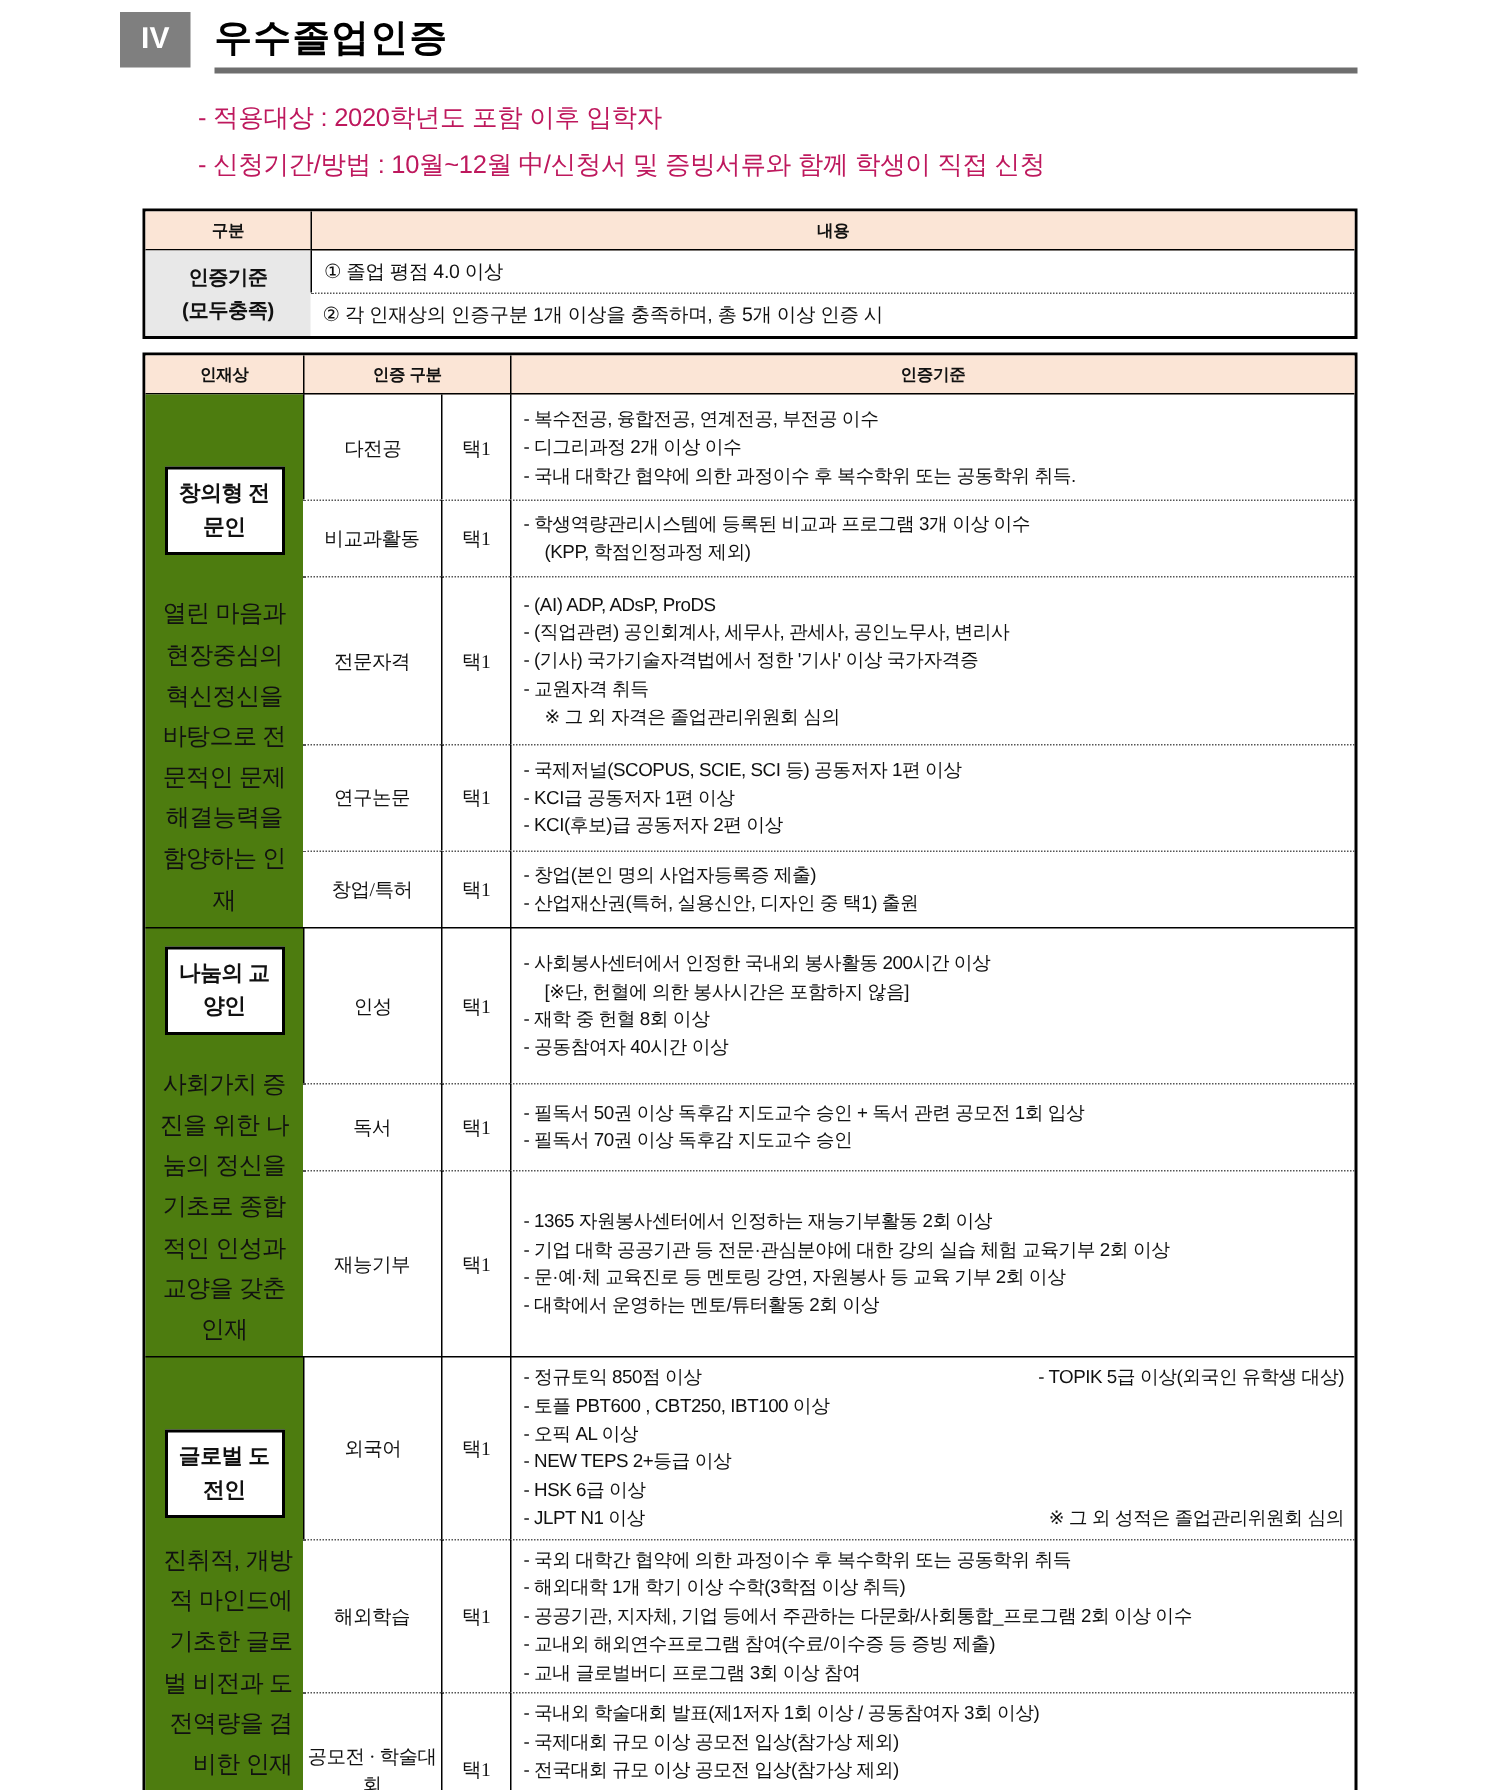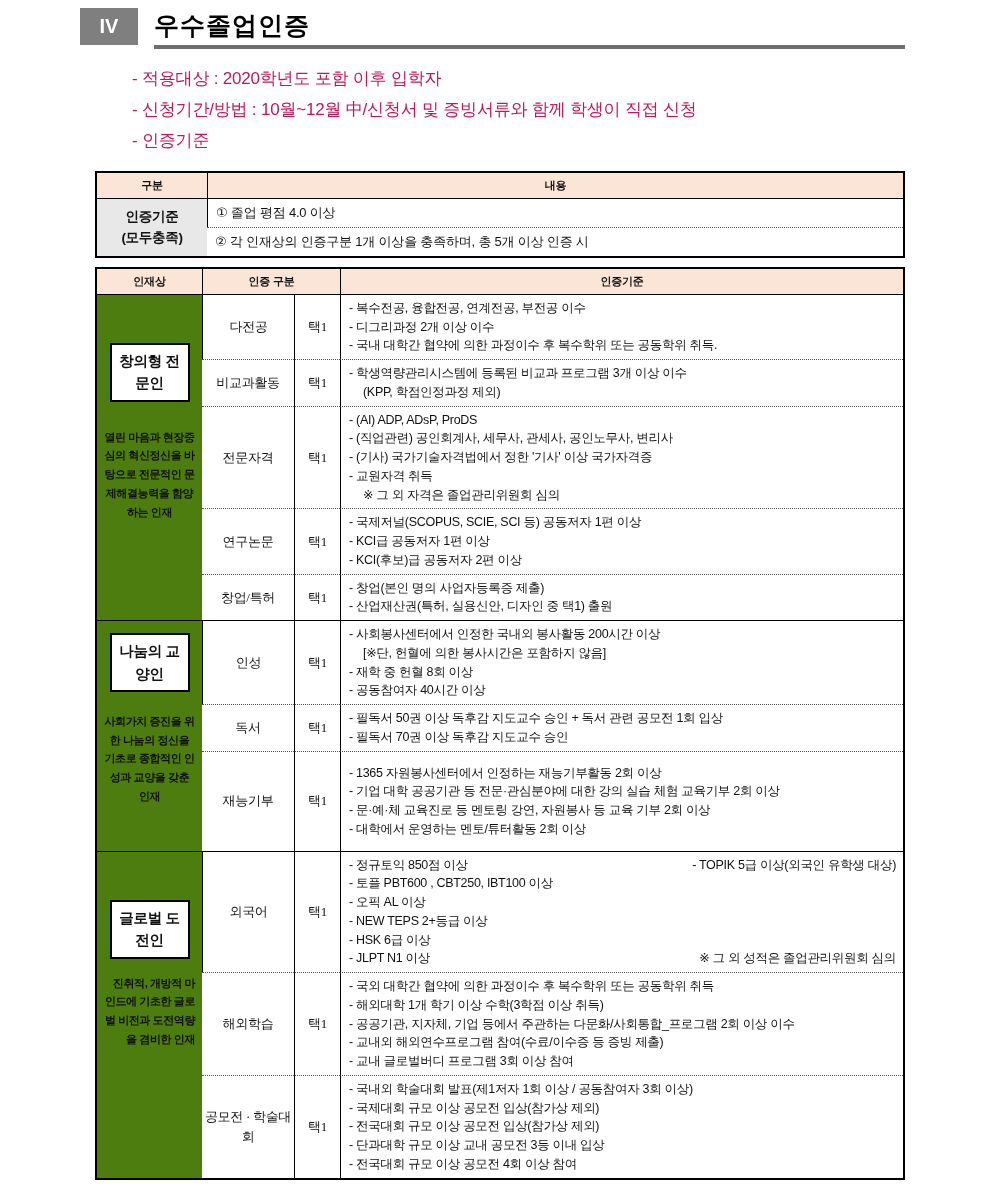--- a/index.html
+++ b/index.html
@@ -1,21 +1,21 @@
 <!DOCTYPE html>
 <html lang="ko"><head>
 <meta charset="utf-8">
 <style>
   html,body{margin:0;padding:0;background:#ffffff;}
   body{width:992px;font-family:"Liberation Sans","DejaVu Sans",sans-serif;color:#111;}
   .page{width:992px;box-sizing:border-box;padding:8px 87px 0 95px;}
 
   
   .doc-header{display:flex;align-items:flex-start;gap:16px;margin-left:-15px;margin-bottom:12px;}
-  .section-badge{width:58px;height:37px;background:#7f7f7f;color:#fff;font-weight:bold;
+  .section-badge{width:47px;height:37px;background:#7f7f7f;color:#fff;font-weight:bold;
     font-size:20px;display:flex;align-items:center;justify-content:center;flex:0 0 auto;}
   .title-block{flex:1;padding-top:1px;}
   .page-title{margin:0;font-size:25px;font-weight:900;letter-spacing:1px;color:#000;line-height:1.3;}
   .title-underline{height:4px;background:#6e6e6e;margin-top:3px;}
 
   
   .intro{margin:14px 0 14px -7px;}
   .intro-line{font-size:17px;line-height:1.85;color:#be185d;letter-spacing:-0.2px;margin-left:44px;}
 
   
@@ -33,21 +33,21 @@
     font-weight:bold;font-size:13.5px;line-height:1.6;padding:3px 2px;letter-spacing:-0.3px;}
   .content-cell{font-size:13px;padding:5px 8px;letter-spacing:-0.2px;}
 
   
   .talent-cell{background:#4d7c0f;text-align:center;vertical-align:top;padding:4px;}
   .talent-cell.g0{padding-top:48px;}
   .talent-cell.g1{padding-top:12px;}
   .talent-cell.g2{padding-top:48px;}
   .talent-box{display:inline-block;background:#fff;border:2px solid #000;width:64px;
     padding:5px 6px;font-weight:bold;font-size:14.5px;line-height:1.55;letter-spacing:-0.3px;}
-  .talent-desc{font-weight:bold;font-size:11px;line-height:1.7;padding:0 3px;letter-spacing:-0.4px;}
+  .talent-desc{font-weight:normal;font-size:16px;line-height:1.7;padding:0 3px;letter-spacing:-0.4px;}
   .talent-cell.g0 .talent-desc{margin-top:26px;}
   .talent-cell.g1 .talent-desc{margin-top:20px;}
   .talent-cell.g2 .talent-desc{margin-top:15px;text-align:right;}
   .name-cell,.sel-cell{text-align:center;vertical-align:middle;font-size:13px;
     padding:2px 1px;letter-spacing:-0.3px;line-height:1.5;font-family:Liberation Serif, serif;}
   .crit-cell{font-size:12.5px;line-height:1.5;padding:4px 4px 4px 8px;
     vertical-align:middle;letter-spacing:-0.3px;}
   .crit-cell.tall{padding-top:12px;padding-bottom:12px;}
   .line{display:flex;justify-content:space-between;}
   .line .main{display:block;}
@@ -63,21 +63,20 @@
     <div class="section-badge">IV</div>
     <div class="title-block">
       <h1 class="page-title">우수졸업인증</h1>
       <div class="title-underline"></div>
     </div>
   </div>
 
   <div class="intro" id="intro-list">
       <div class="intro-line">- 적용대상 : 2020학년도 포함 이후 입학자</div>
       <div class="intro-line">- 신청기간/방법 : 10월~12월 中/신청서 및 증빙서류와 함께 학생이 직접 신청</div>
-      <div class="intro-line">- 인증기준</div>
     </div>
 
   <table class="tbl criteria-tbl">
     <colgroup>
         <col style="width:110px">
         <col>
       </colgroup>
     <tbody>
         <tr>
       <th>구분</th>

